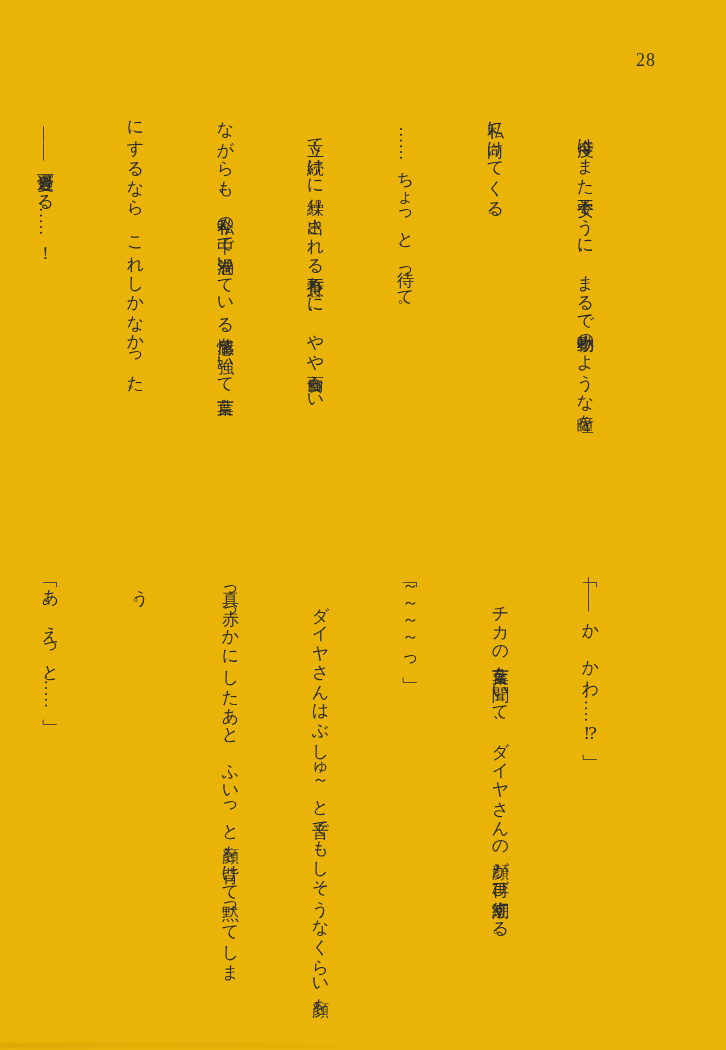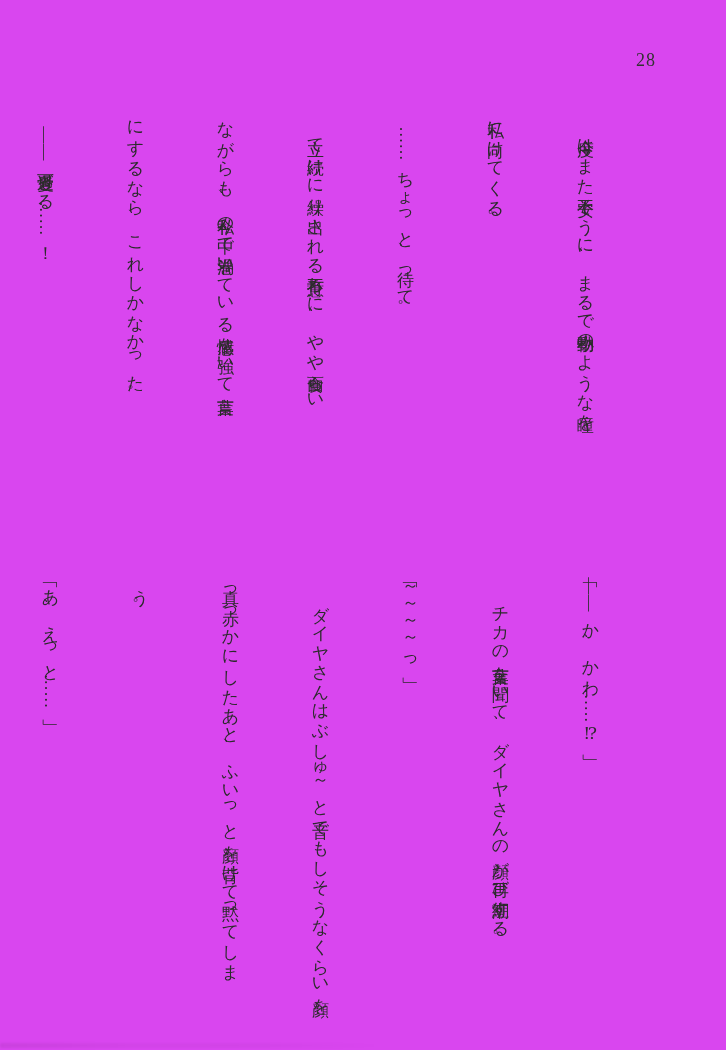--- a/index.html
+++ b/index.html
@@ -7,21 +7,21 @@
     padding: 0;
     width: 726px;
     height: 1050px;
     overflow: hidden;
     background: #fdfdfd;
   }
   .page {
     position: relative;
     width: 726px;
     height: 1050px;
-    background: #d946ef;
+    background: #eab308;
     font-family: "Liberation Serif", "DejaVu Serif", serif;
     color: #2b2b2b;
   }
   .page-number {
     position: absolute;
     top: 50px;
     left: 636px;
     font-size: 18px;
     letter-spacing: 1px;
     color: #333333;

